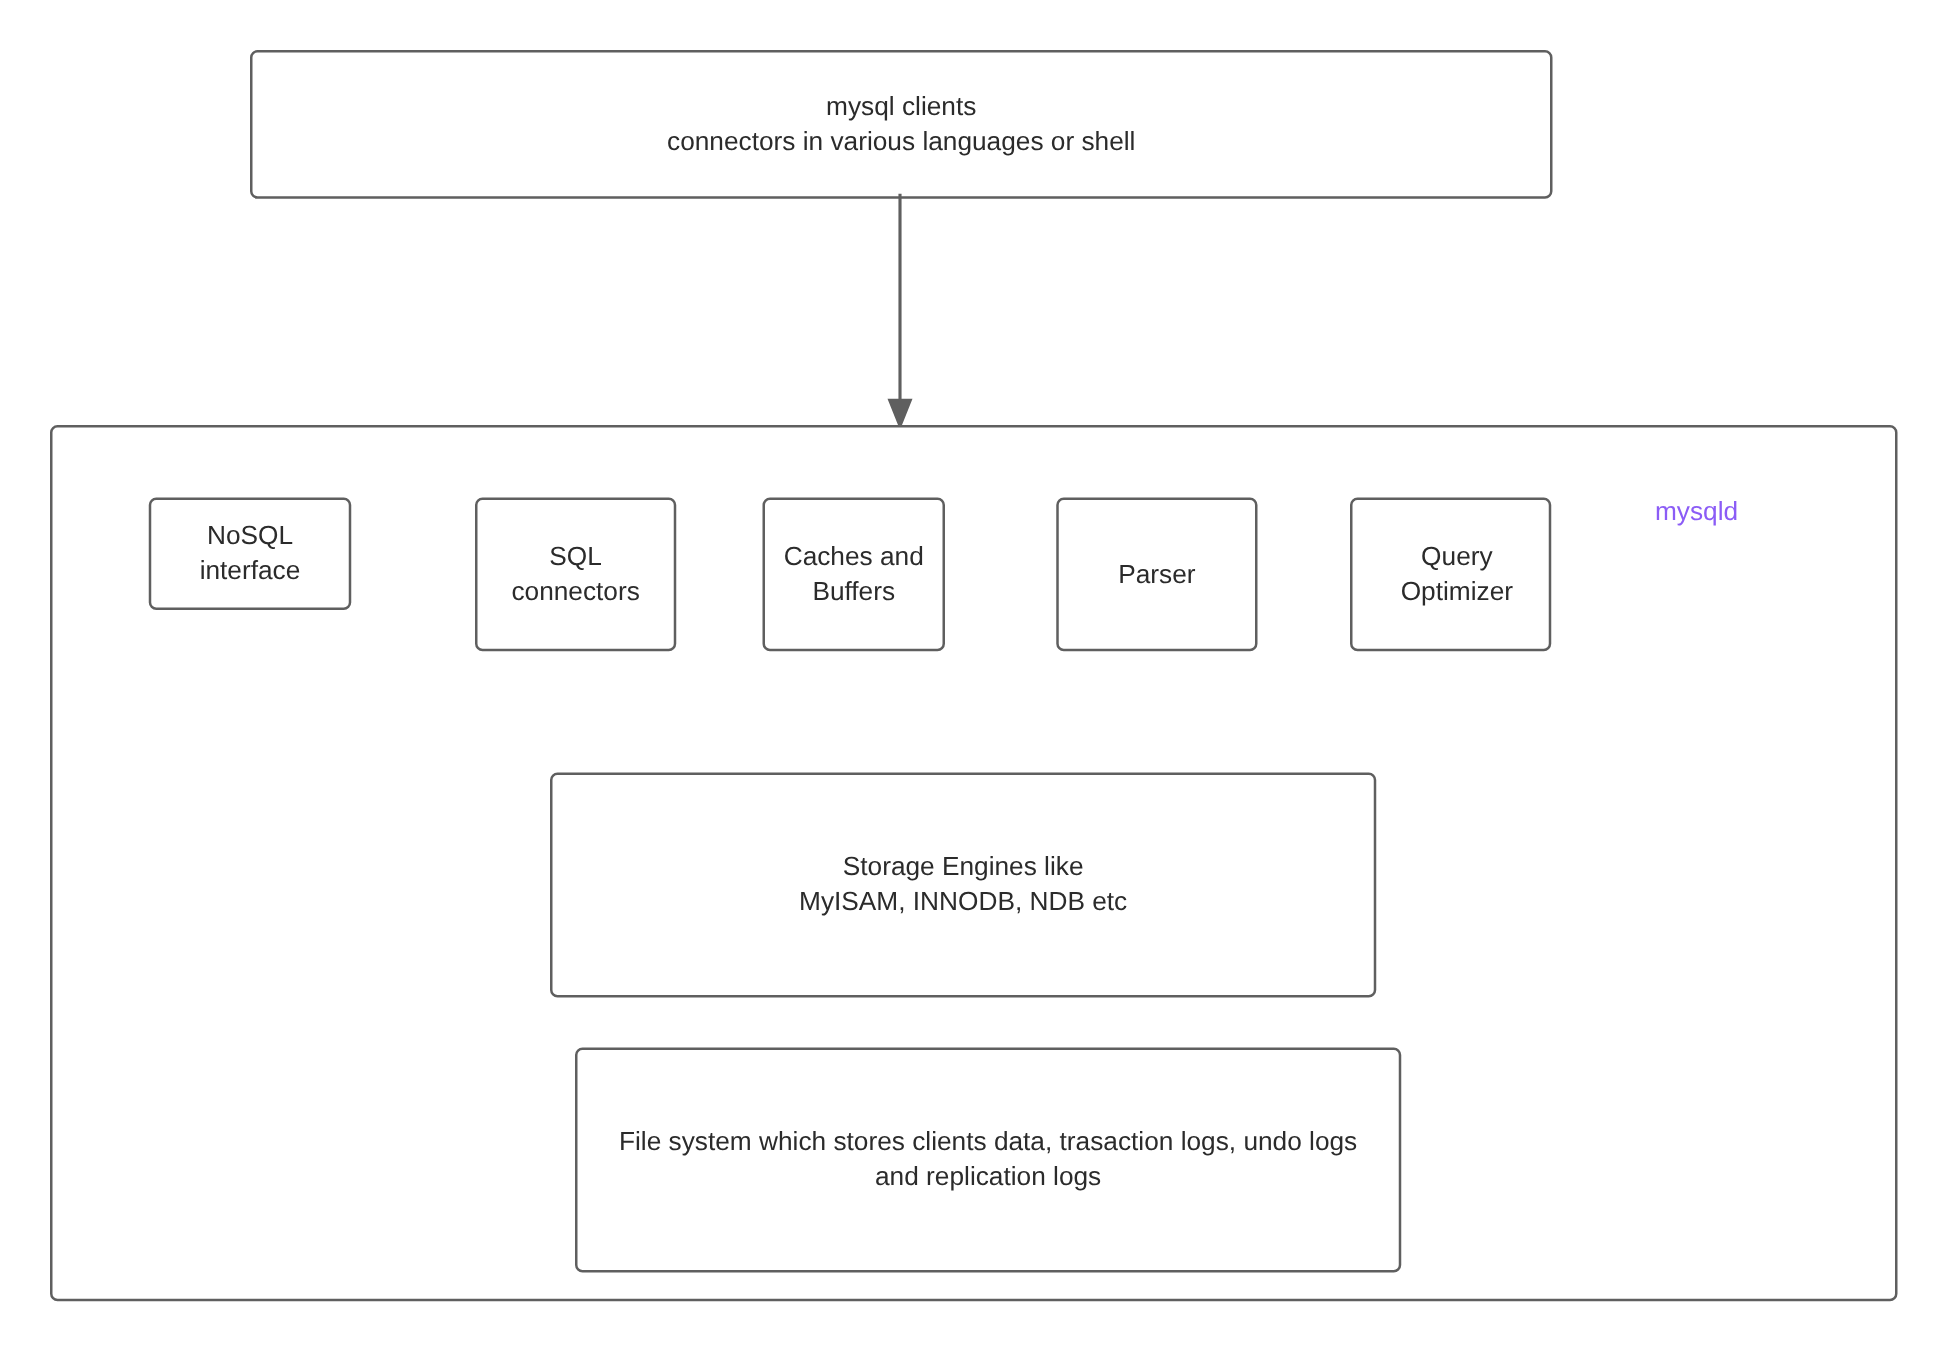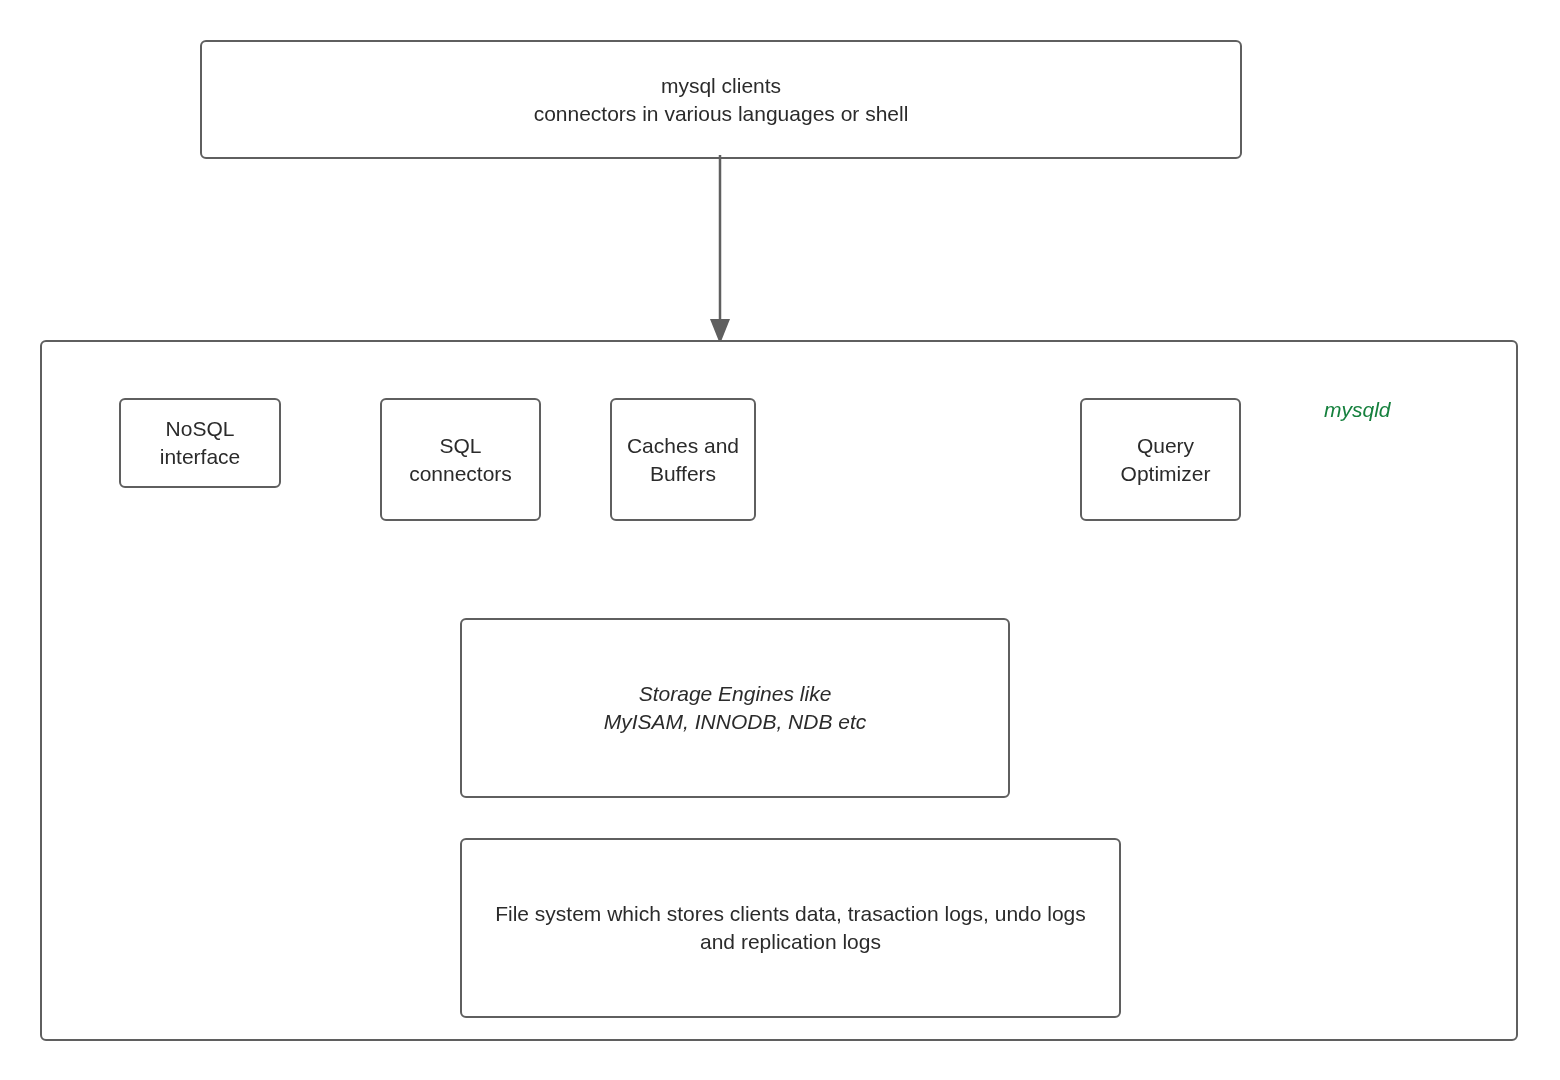--- a/index.html
+++ b/index.html
@@ -40,39 +40,38 @@
   
   .container-node {
     align-items: flex-start;
     justify-content: flex-start;
     padding: 0;
   }
 
   
   .caption {
     position: absolute;
-    color: #15803d;
+    color: #8b5cf6;
     font-size: 21px;
     line-height: 1.32;
     white-space: pre-line;
-    font-style: italic;
   }
 
   
   #clients-box      { left: 200px;  top: 40px;   width: 1042px; height: 119px; }
   #mysqld-box       { left: 40px;   top: 340px;  width: 1478px; height: 701px; }
   #mysqld-caption   { left: 1324px; top: 396px; }
 
   #nosql-box        { left: 119px;  top: 398px;  width: 162px; height: 90px; }
   #sql-box          { left: 380px;  top: 398px;  width: 161px; height: 123px; }
   #caches-box       { left: 610px;  top: 398px;  width: 146px; height: 123px; }
   #parser-box       { left: 845px;  top: 398px;  width: 161px; height: 123px; }
   #optimizer-box    { left: 1080px; top: 398px;  width: 161px; height: 123px; padding-left: 20px; }
 
-  #storage-box      { left: 460px;  top: 618px;  width: 550px; height: 180px; font-style: italic; }
+  #storage-box      { left: 440px;  top: 618px;  width: 661px; height: 180px; }
   #filesystem-box   { left: 460px;  top: 838px;  width: 661px; height: 180px; }
 
   
   #clients-to-mysqld-arrow {
     position: absolute;
     left: 688px;
     top: 155px;
     width: 64px;
     height: 190px;
     overflow: visible;
@@ -104,20 +103,23 @@
 
   <div class="node" id="sql-box">
     <span>SQL connectors</span>
   </div>
 
   <div class="node" id="caches-box">
     <span>Caches and
 Buffers</span>
   </div>
 
+  <div class="node" id="parser-box">
+    <span>Parser</span>
+  </div>
 
   <div class="node" id="optimizer-box">
     <span>Query
 Optimizer</span>
   </div>
 
   <div class="node" id="storage-box">
     <span>Storage Engines like
 MyISAM, INNODB, NDB etc</span>
   </div>

